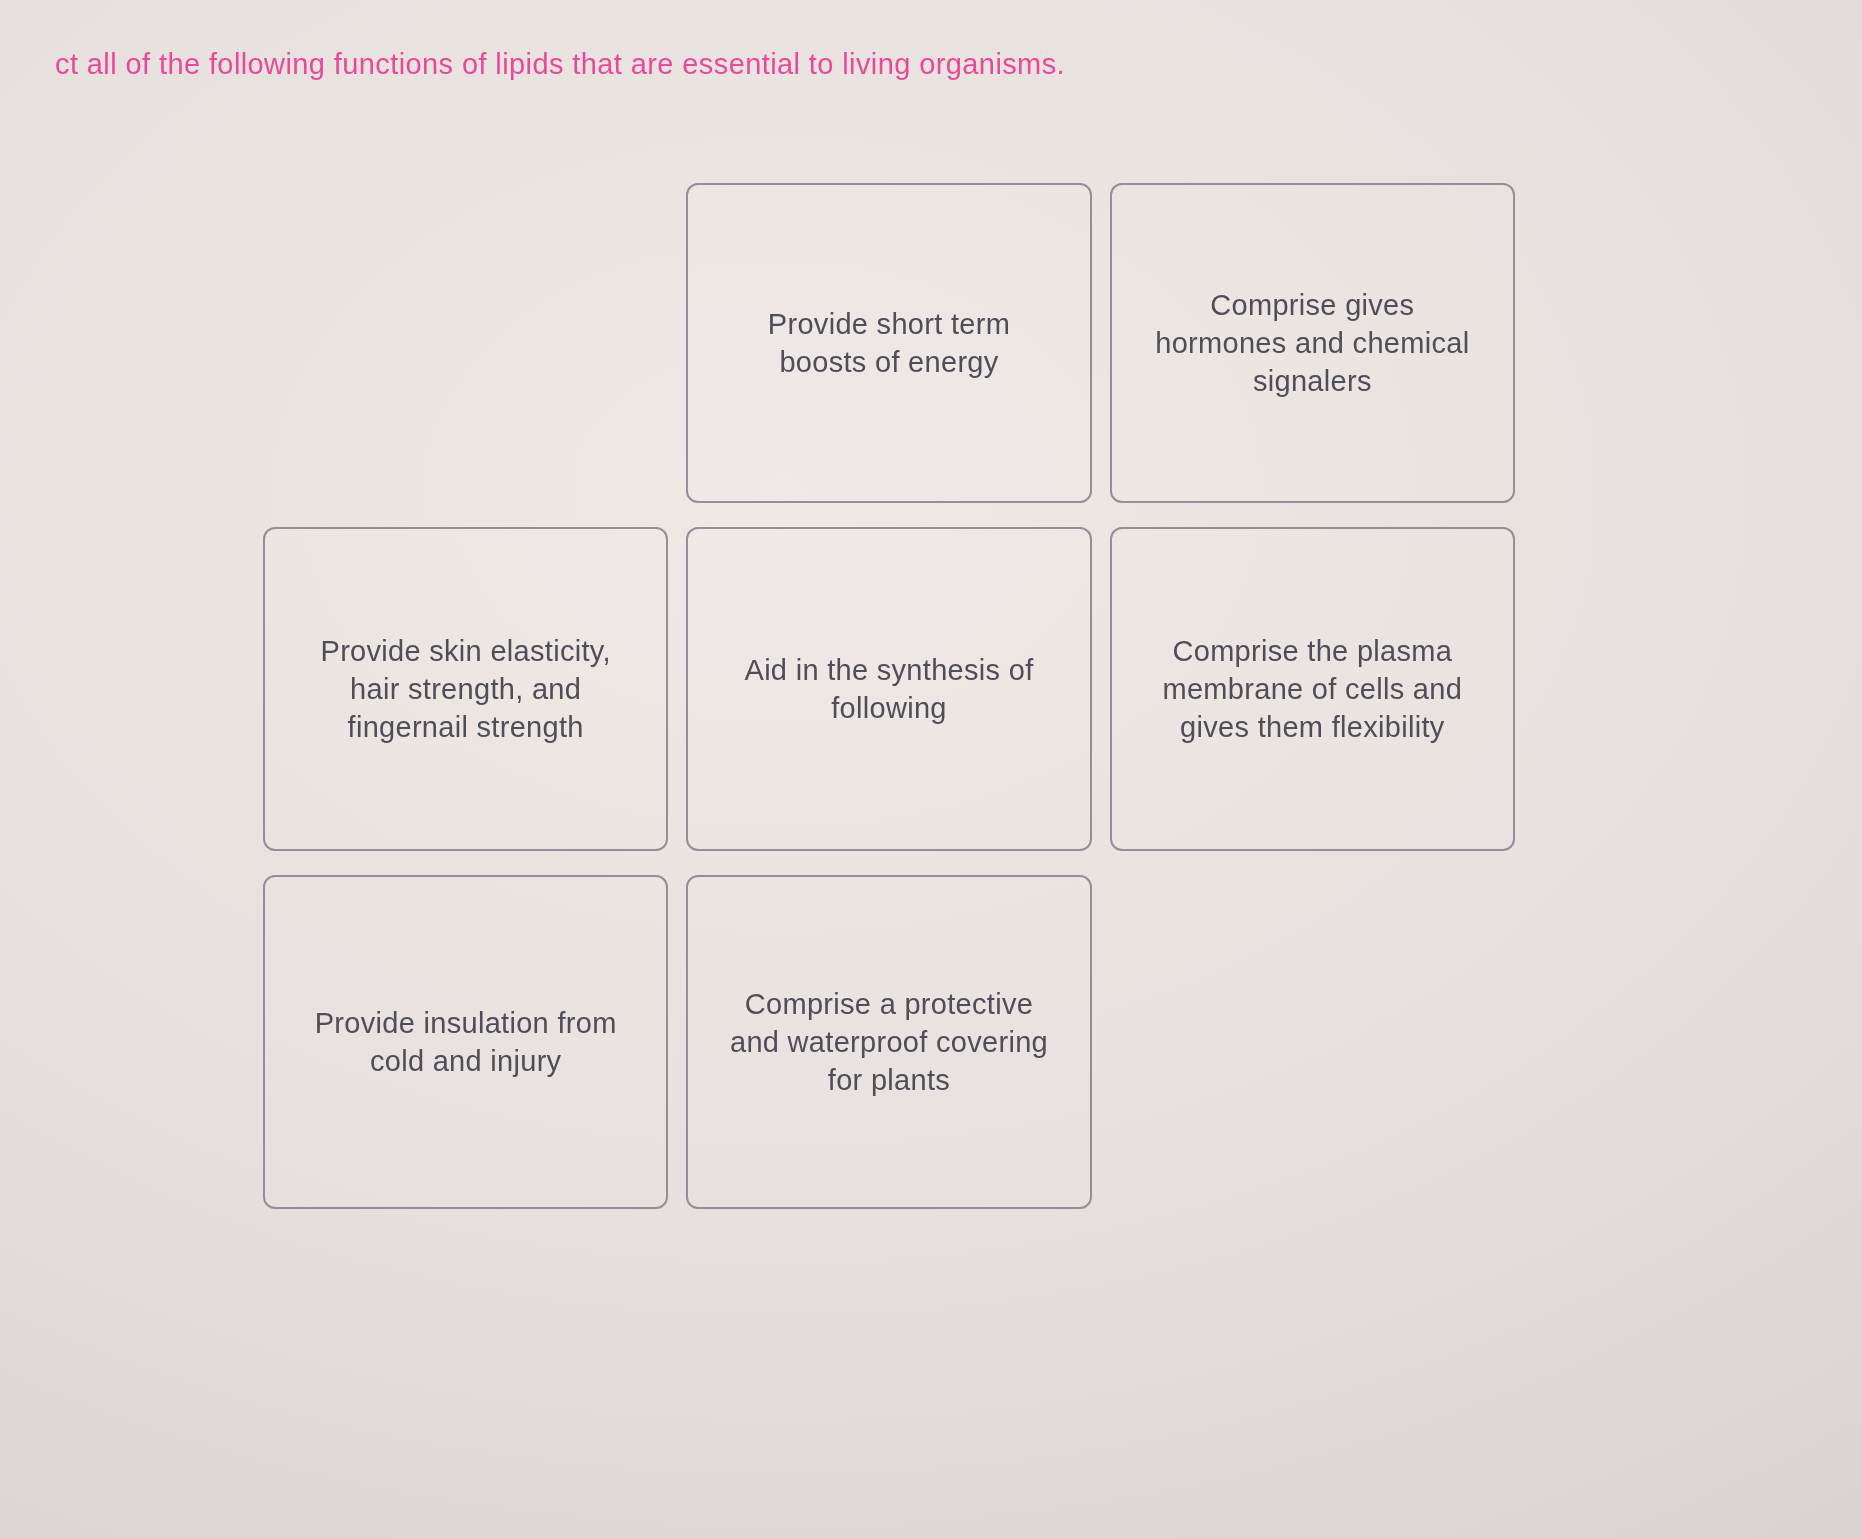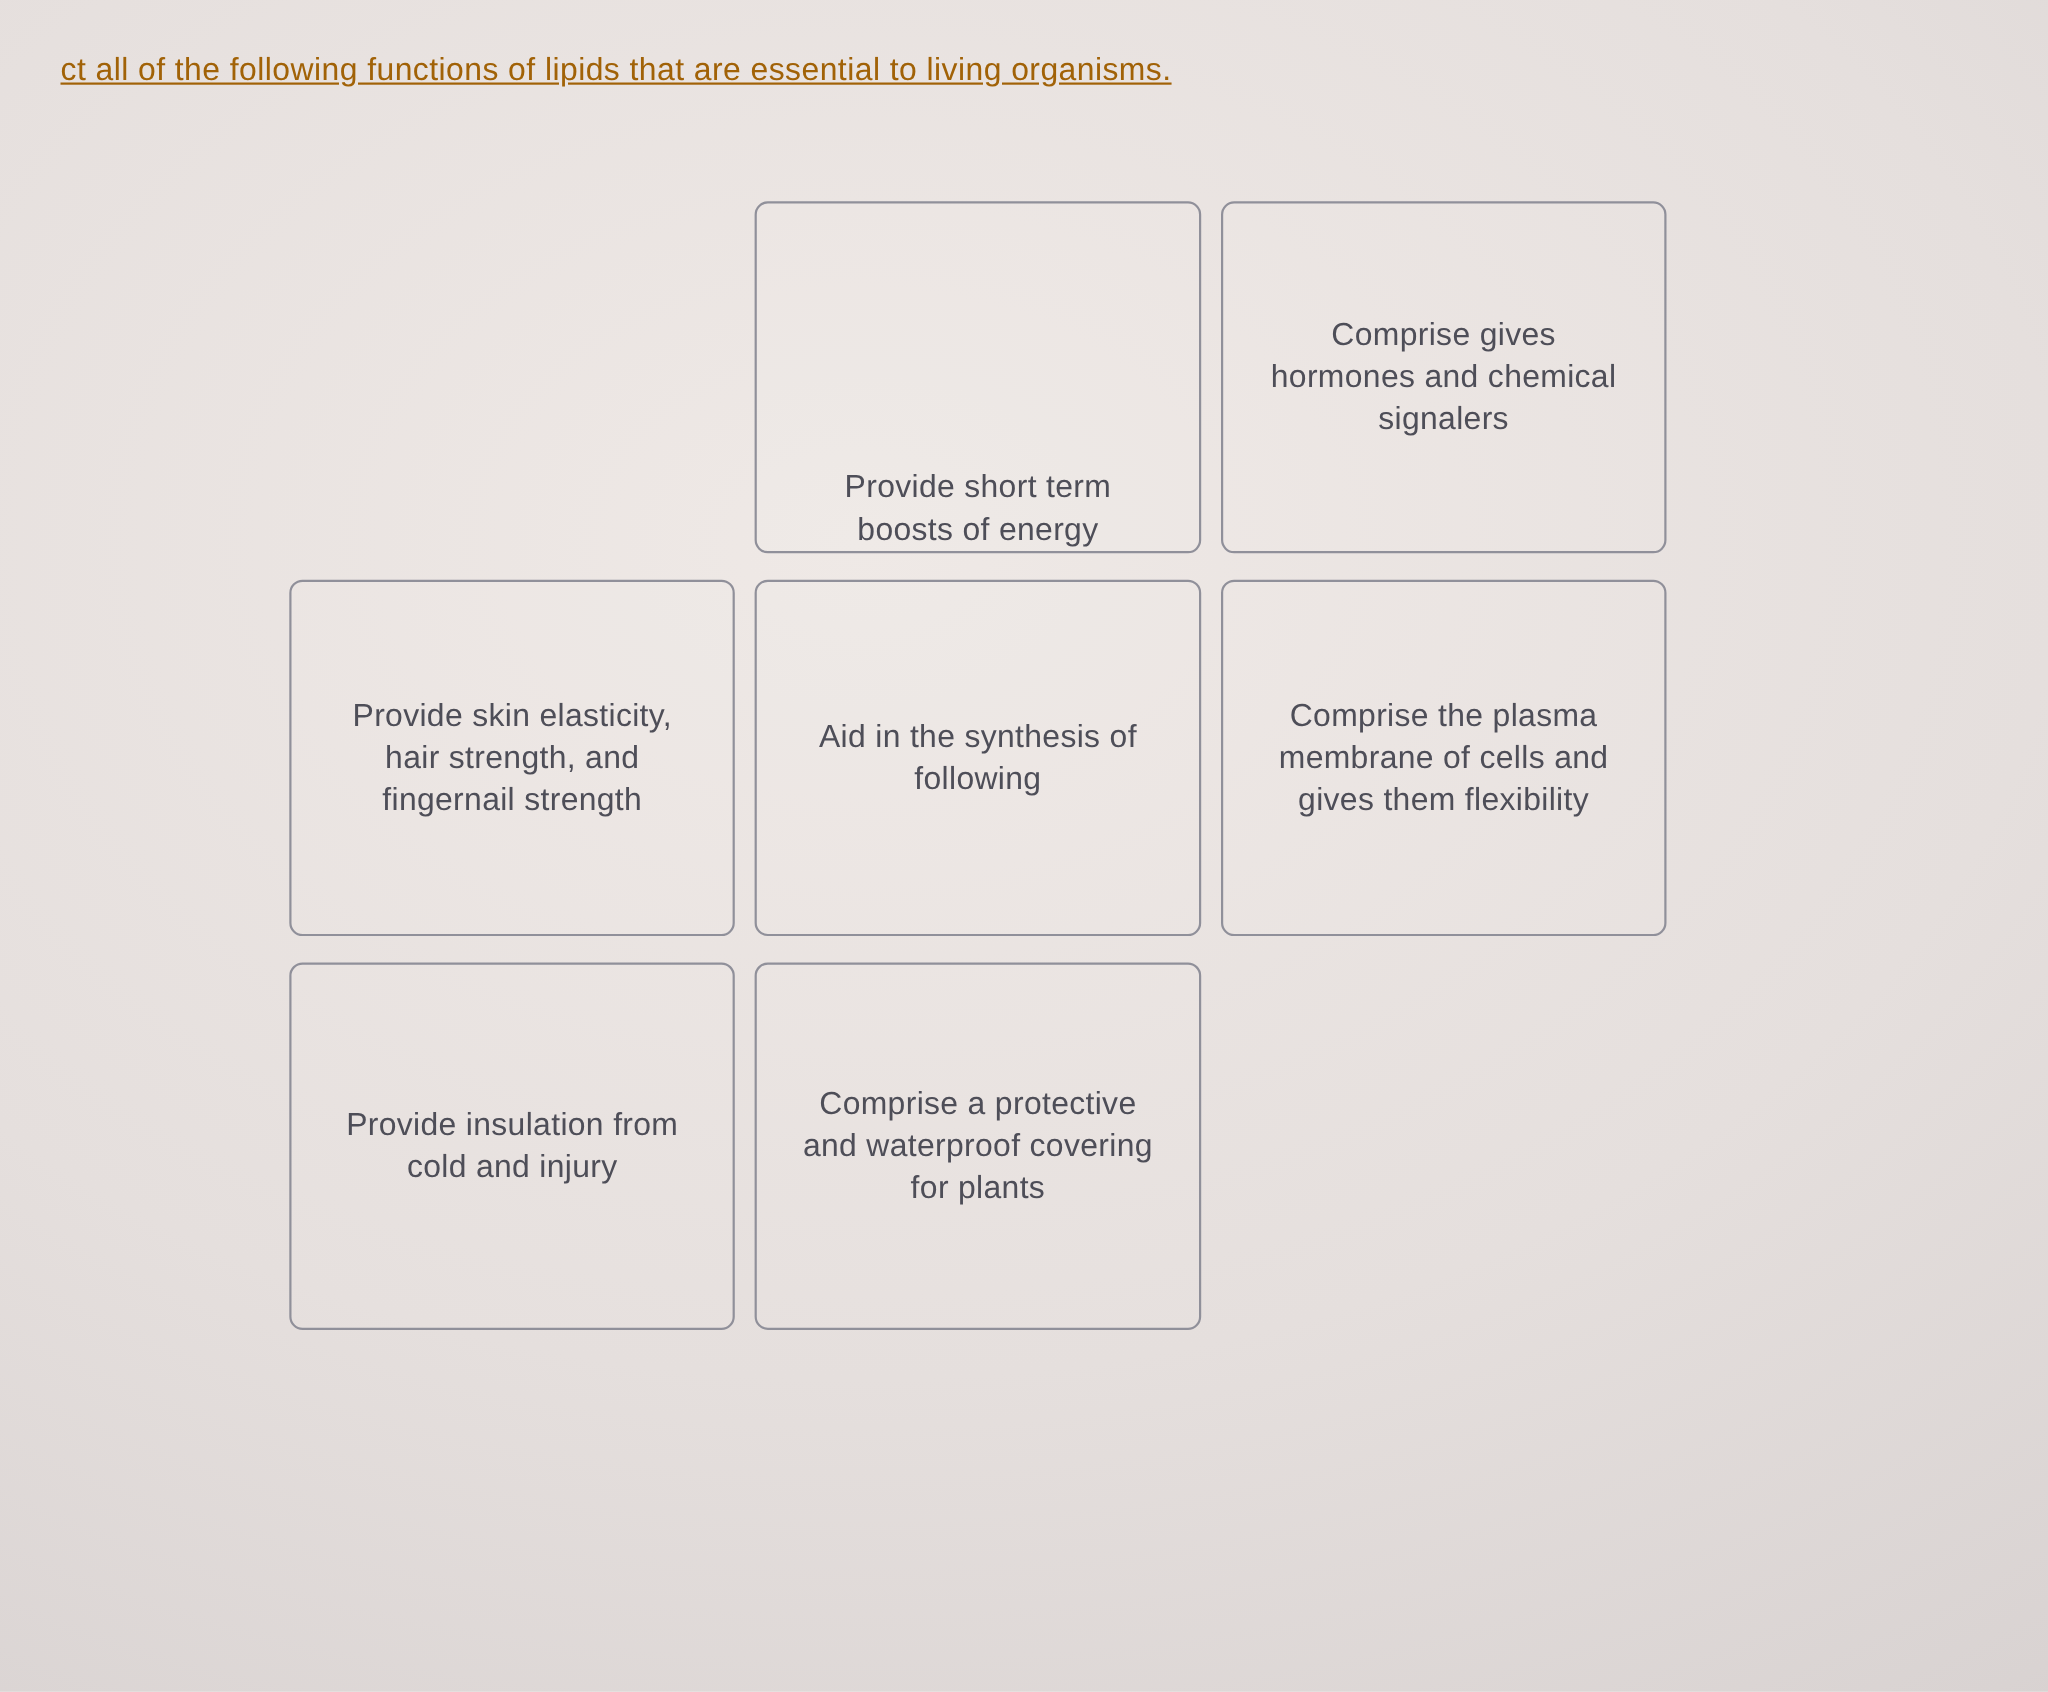--- a/index.html
+++ b/index.html
@@ -18,22 +18,21 @@
     position: relative;
     color: #4e4e58;
   }
 
   .question-title {
     position: absolute;
     left: 55px;
     top: 48px;
     font-size: 29px;
     letter-spacing: 0.4px;
-    color: #a16207;
-    text-decoration: underline;
+    color: #ec4899;
   }
 
   .card-grid {
     position: absolute;
     left: 263px;
     top: 183px;
     width: 1252px;
     display: grid;
     grid-template-columns: repeat(3, 1fr);
     grid-template-rows: 320px 324px 334px;
@@ -45,21 +44,21 @@
     border: 2px solid #90909a;
     border-radius: 12px;
     background: rgba(255, 255, 255, 0.05);
     display: flex;
     align-items: center;
     justify-content: center;
     cursor: pointer;
     box-sizing: border-box;
   }
 
-  .option-card.col2 { grid-column: 2; align-items: flex-end; }
+  .option-card.col2 { grid-column: 2; }
   .option-card.col3 { grid-column: 3; }
 
   .option-label {
     display: block;
     max-width: 330px;
     text-align: center;
     font-size: 29px;
     line-height: 1.32;
     letter-spacing: 0.3px;
     color: #4e4e58;

